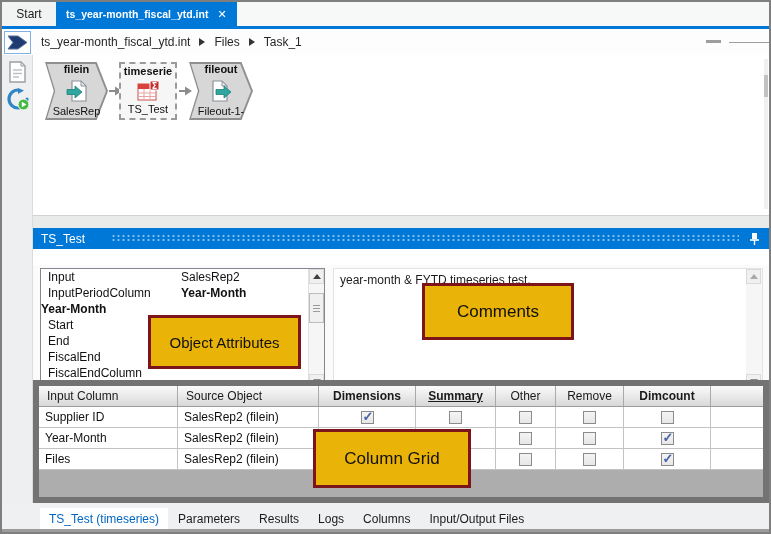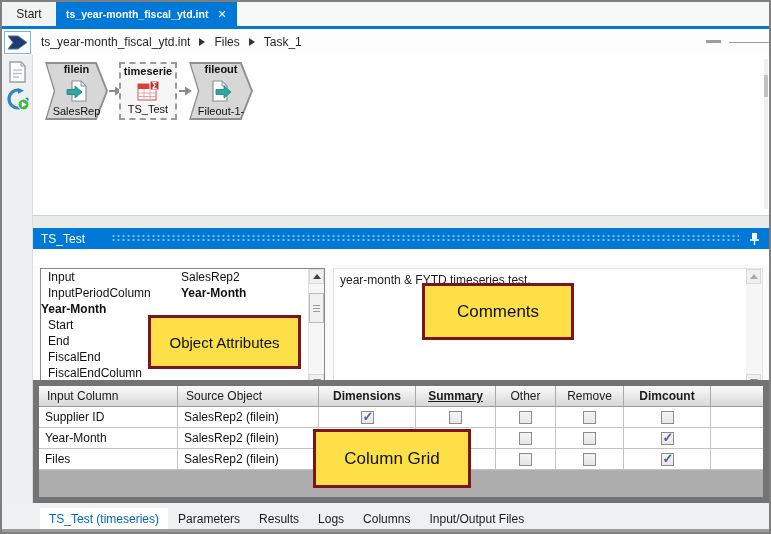--- a/index.html
+++ b/index.html
@@ -77,21 +77,21 @@
   .c5 { width:60px; } .c6 { width:68px; } .c7 { width:87px; } .c8 { flex:1; border-right:none; }
   .cb { position:relative; width:13px; height:13px; border:1px solid #8b8b8b; background:linear-gradient(#f4f4f4,#e7e7e7); }
   .cb.checked::after { content:"\2713"; position:absolute; left:1px; top:-3px; font-size:13px; font-weight:bold; color:#4a63a8; }
   
   .bottombar { position:absolute; left:0; top:501px; right:0; height:29px; background:#eef0f1; }
   .btabs { position:absolute; left:38px; top:5px; height:22px; display:flex; align-items:stretch; gap:1px; }
   .btab { display:flex; align-items:center; padding:0 9px; font-size:12px; color:#1a1a1a; }
   .btab.active { background:#fff; color:#0065c1; }
   .bottom-border { position:absolute; left:0; right:0; bottom:0; height:3px; background:#9c9c9c; }
   
-  .callout { position:absolute; background:#fde047; border:3px solid #7b151a; display:flex; align-items:center; justify-content:center; color:#101010; z-index:10; }
+  .callout { position:absolute; background:#eab308; border:3px solid #7b151a; display:flex; align-items:center; justify-content:center; color:#101010; z-index:10; }
   .co-attrs { left:146px; top:313px; width:153px; height:54px; font-size:15px; }
   .co-comments { left:420px; top:281px; width:152px; height:57px; font-size:17px; }
   .co-grid { left:311px; top:427px; width:158px; height:59px; font-size:17px; }
 </style>
 </head>
 <body>
 
 <div class="window">
 
   <div class="tabbar">

